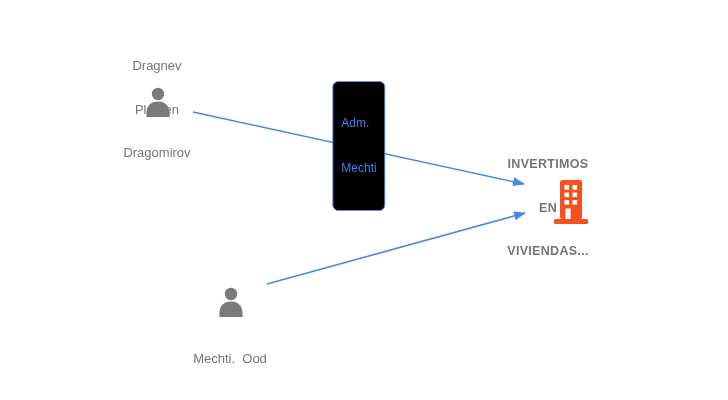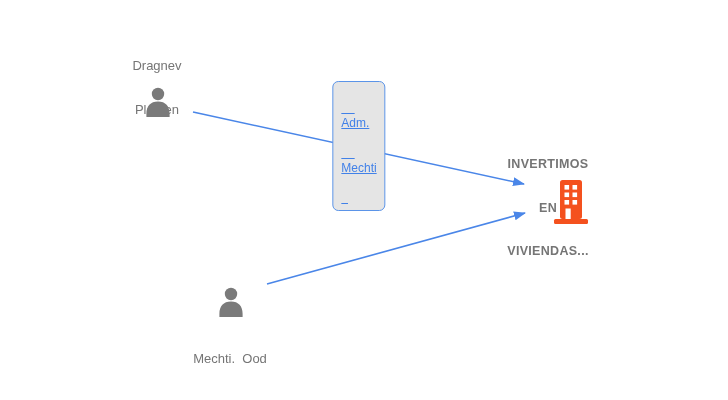--- a/index.html
+++ b/index.html
@@ -11,23 +11,23 @@
   .node-label{
     position:absolute;z-index:2;text-align:center;color:#757575;
     font-size:13px;line-height:14.5px;white-space:pre;
   }
   .company-label{
     font-weight:700;font-size:12.5px;line-height:14.5px;color:#757575;
     letter-spacing:.3px;
   }
   .edge-label{
     position:absolute;z-index:3;transform:translate(-50%,-50%);
-    background:#e5e5e5;border:1.5px solid #5b94e8;border-radius:6px;
+    background:#000000;border:1.5px solid #5b94e8;border-radius:6px;
     padding:4px 8px;color:#4181e8;font-size:12px;line-height:15px;
-    text-align:left;white-space:pre;text-decoration:underline;
+    text-align:left;white-space:pre;
   }
   .icon-wrap{position:absolute;z-index:2;}
   .brand{
     position:absolute;right:4px;bottom:4px;z-index:4;
     font-family:"DejaVu Serif", serif;font-style:italic;cursor:pointer;
     user-select:none;
   }
   .brand-c{color:#2a7f9e;font-size:14px;font-style:normal;vertical-align:1px;margin-right:3px;}
   .brand-e{color:#3e7dbf;font-size:18px;font-weight:700;}
   .brand-rest{color:#e8821c;font-size:16px;letter-spacing:.5px;}
@@ -43,20 +43,21 @@
         <path d="M0,0 L12,4.5 L0,9 Z" fill="#4a86e8"></path>
       </marker>
     </defs>
     <line x1="193" y1="112" x2="524" y2="184" stroke="#4a86e8" stroke-width="1.6" marker-end="url(#arrow)"></line>
     <line x1="267" y1="284" x2="525" y2="213" stroke="#4a86e8" stroke-width="1.6" marker-end="url(#arrow)"></line>
   </svg>
 
   <div class="node-label" style="left:77px;top:30px;width:160px;">
     <div>Dragnev</div>
     <div>Plamen</div>
+    <div>Dragomirov</div>
   </div>
   <div class="icon-wrap" style="left:141px;top:86px;">
     <svg width="34" height="32" viewBox="0 0 34 32">
       <circle cx="17" cy="8" r="6.2" fill="#7a7a7a"></circle>
       <path d="M17 15.5 c-7.6 0 -11.6 4.8 -11.6 12.2 L5.4 31 L28.6 31 L28.6 27.7 c0 -7.4 -4 -12.2 -11.6 -12.2 Z" fill="#7a7a7a"></path>
     </svg>
   </div>
 
   <div class="icon-wrap" style="left:214px;top:286px;">
     <svg width="34" height="32" viewBox="0 0 34 32">

